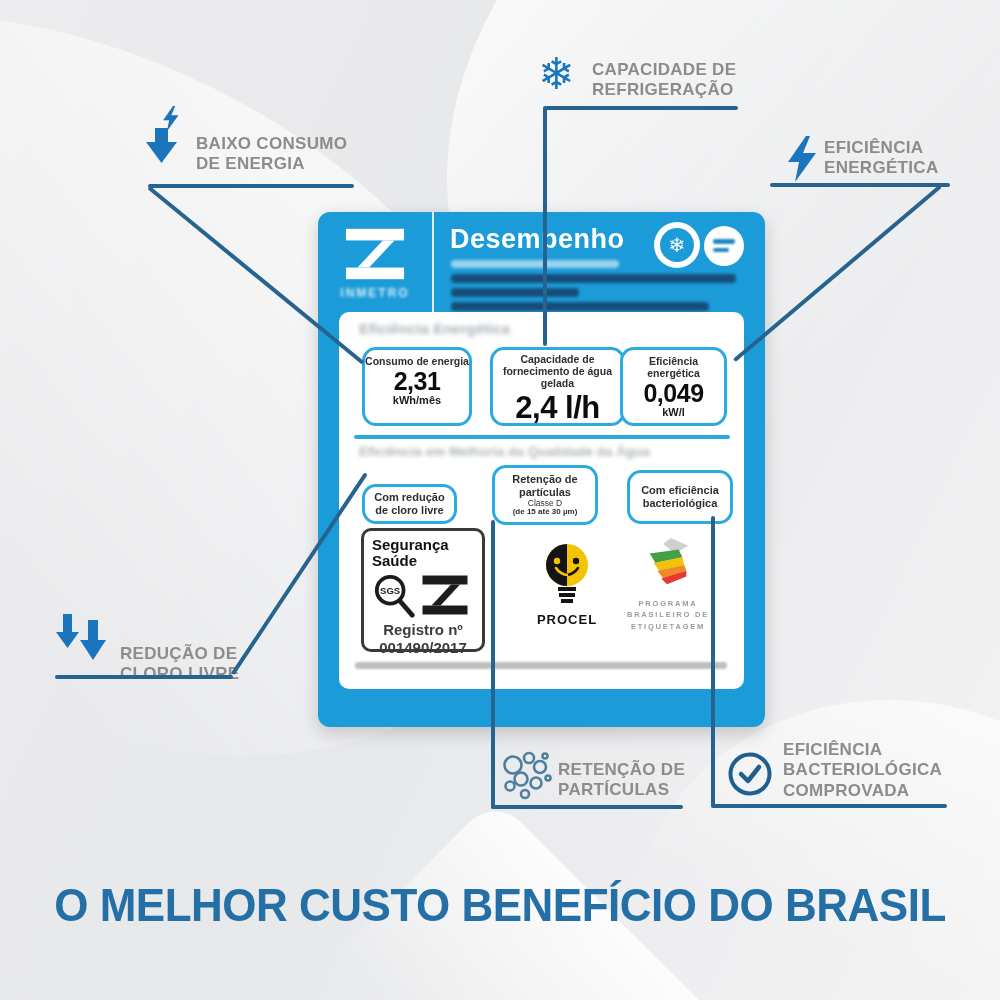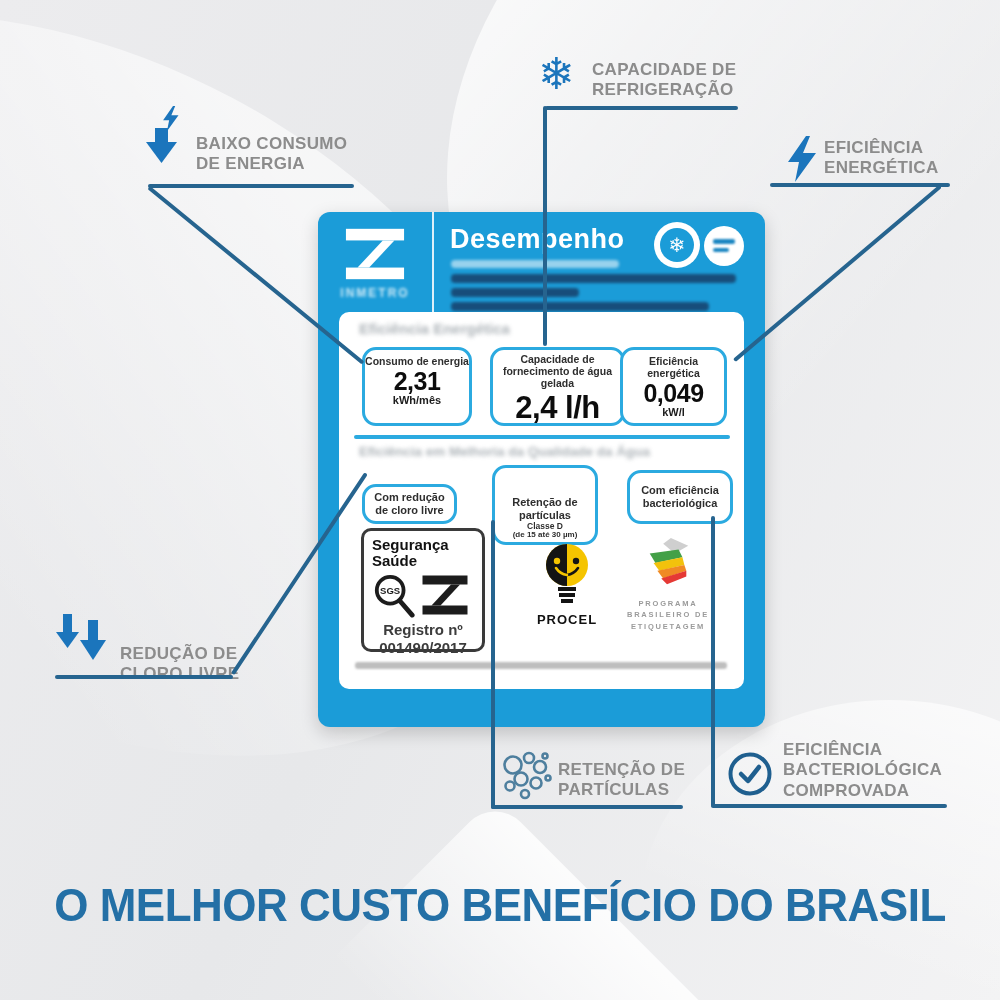--- a/index.html
+++ b/index.html
@@ -52,21 +52,21 @@
   .stat-box{position:absolute;background:#fff;border:3px solid #2BAAE0;border-radius:14px;text-align:center;
     box-sizing:border-box;padding-top:6px;}
   .stat-title{font-size:10.5px;font-weight:bold;color:#2e2e2e;line-height:1.14;}
   .stat-value{font-size:25px;font-weight:800;color:#0d0d0d;line-height:1.05;letter-spacing:-.5px;}
   .stat-value.mid{font-size:31px;margin-top:2px;}
   .stat-unit{font-size:11px;font-weight:bold;color:#1c1c1c;line-height:1.1;}
 
   .feat-box{position:absolute;background:#fff;border:3px solid #2BAAE0;border-radius:14px;text-align:center;
     box-sizing:border-box;display:flex;flex-direction:column;justify-content:center;padding:2px;}
   .feat-title{font-size:11px;font-weight:bold;color:#2e2e2e;line-height:1.18;}
-  .feat-sub1{font-size:8.5px;font-weight:bold;color:#2e2e2e;line-height:1.1;}
+  .feat-sub1{font-size:8.5px;font-weight:normal;color:#2e2e2e;line-height:1.1;}
   .feat-sub2{font-size:8px;font-weight:bold;color:#2e2e2e;line-height:1.1;}
 
   .seg-box{position:absolute;left:22px;top:216px;width:124px;height:124px;background:#fff;border:3px solid #3a3a3a;
     border-radius:10px;box-sizing:border-box;padding:6px 8px;}
   .seg-title{font-size:15px;font-weight:800;color:#111;line-height:1.08;}
   .seg-logos{display:flex;align-items:center;gap:3px;margin-top:3px;}
   .seg-reg{margin-top:3px;text-align:center;font-size:15px;font-weight:bold;color:#3c3c3c;line-height:1.15;}
 
   .procel{position:absolute;left:192px;top:230px;width:72px;text-align:center;}
   .procel-name{font-size:13px;font-weight:900;color:#111;letter-spacing:1px;margin-top:2px;}
@@ -132,21 +132,21 @@
         <div class="stat-value">0,049</div>
         <div class="stat-unit">kW/l</div>
       </div>
 
       <div class="divider"></div>
       <div class="sec-title st2">Eficiência em Melhoria da Qualidade da Água</div>
 
       <div class="feat-box" style="left:23px;top:172px;width:95px;height:40px;">
         <div class="feat-title">Com redução de cloro livre</div>
       </div>
-      <div class="feat-box" style="left:153px;top:153px;width:106px;height:80px;justify-content:flex-end;">
+      <div class="feat-box" style="left:153px;top:153px;width:106px;height:60px;">
         <div class="feat-title">Retenção de partículas</div>
         <div class="feat-sub1">Classe D</div>
         <div class="feat-sub2">(de 15 até 30 µm)</div>
       </div>
       <div class="feat-box" style="left:288px;top:158px;width:106px;height:54px;">
         <div class="feat-title">Com eficiência bacteriológica</div>
       </div>
 
       <div class="seg-box">
         <div class="seg-title">Segurança</div>

